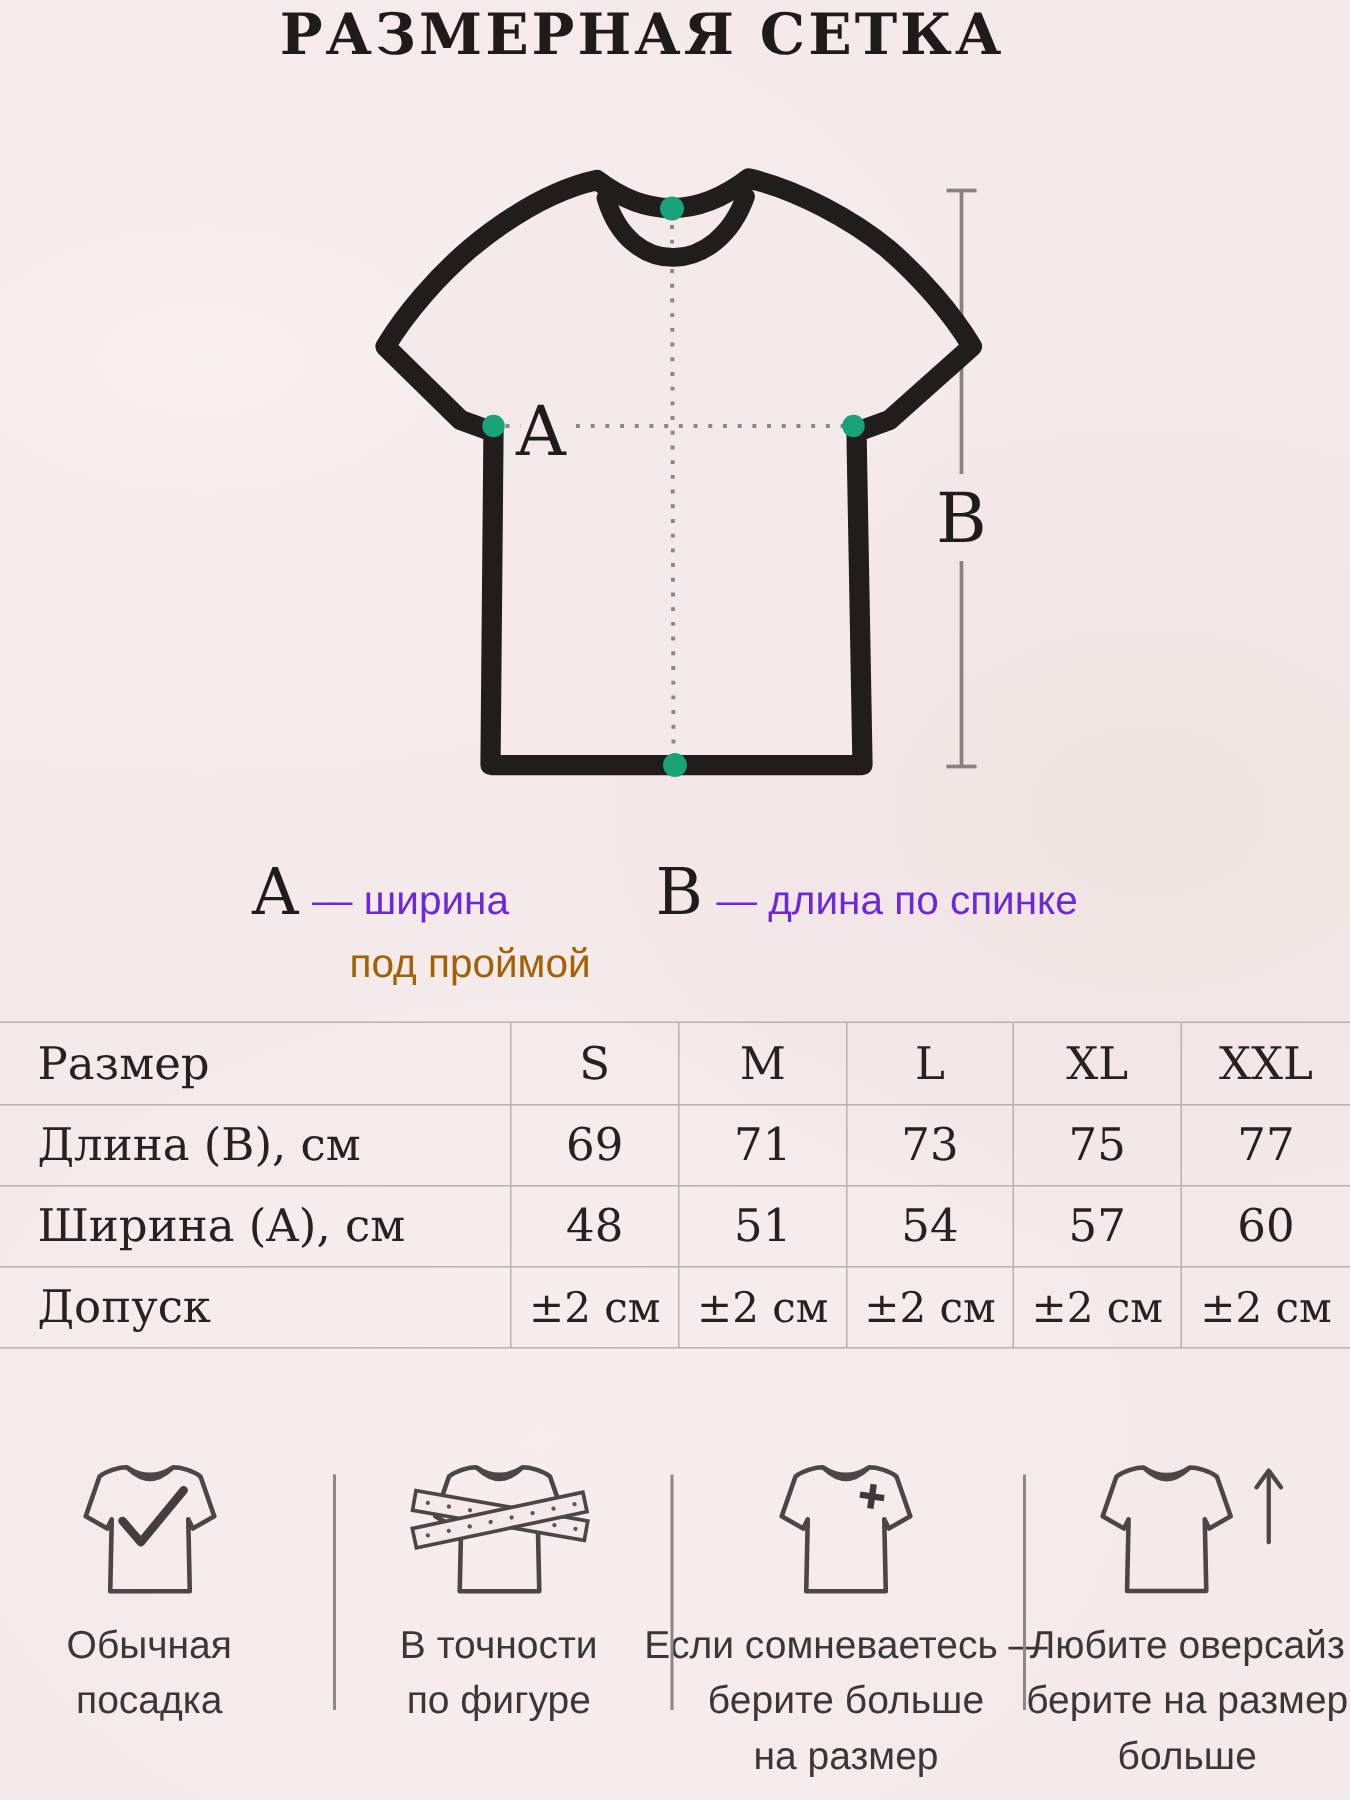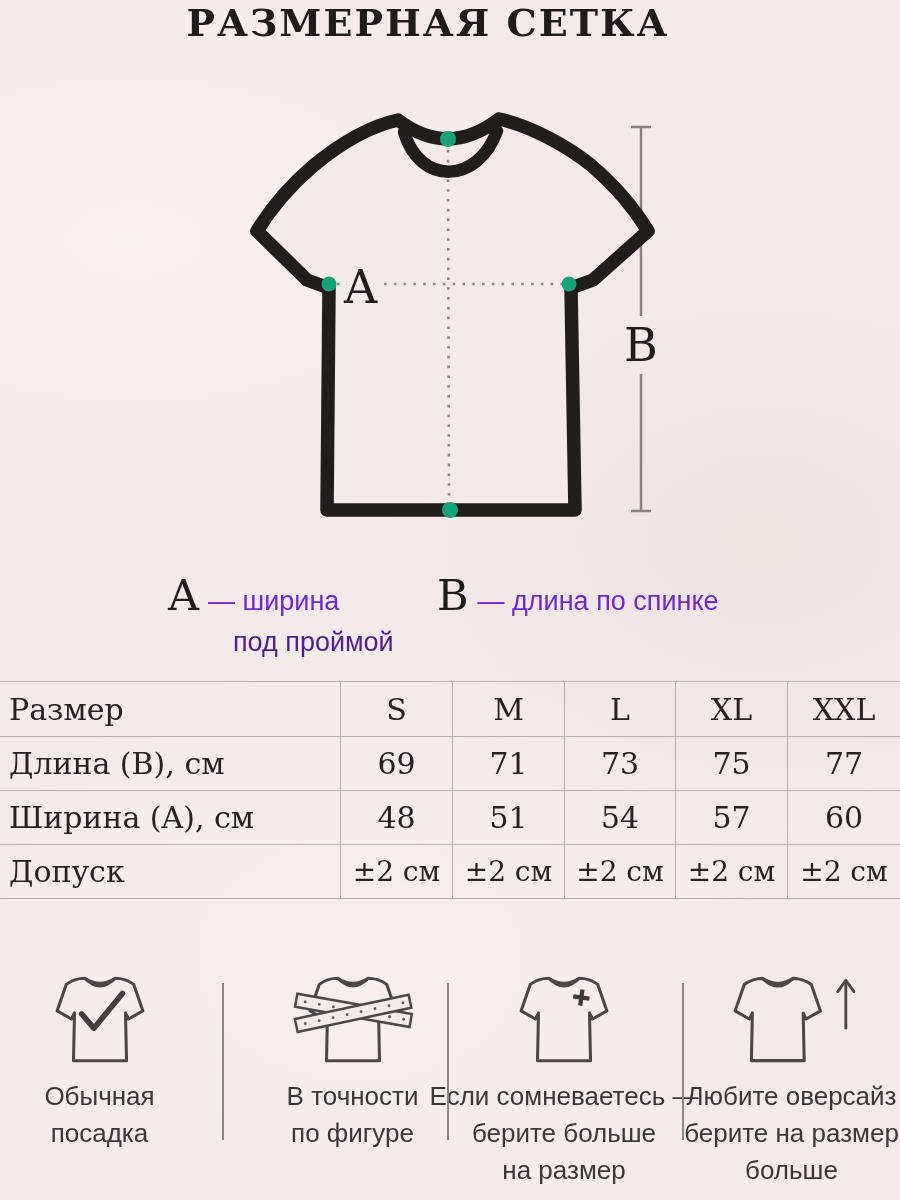--- a/index.html
+++ b/index.html
@@ -19,36 +19,36 @@
     font-size:38px; font-weight:600; letter-spacing:2px; color:#201b1b;
   }
   svg{overflow:visible; display:block;}
 
   
   .legend-a{left:168px; top:570px; color:#332e2e;}
   .legend-b{left:437px; top:570px; color:#332e2e;}
   .legend-line{display:flex; align-items:baseline; gap:9px; white-space:nowrap;}
   .legend-letter{font-family:"DejaVu Serif","Liberation Serif",serif; font-size:43px; color:#211c1c;}
   .legend-text{font-size:27px; color:#6d28d9;}
-  .legend-line2{font-size:27px; color:#4c1d95; margin-left:65px; margin-top:7px;}
+  .legend-line2{font-size:27px; color:#a16207; margin-left:65px; margin-top:7px;}
 
   
   .size-table{
     left:0; top:681px; width:900px;
     display:grid;
     grid-template-columns:340px 112px 112px 111px 112px 113px;
     grid-auto-rows:54px;
     border-top:1.5px solid #b9b0af;
     border-bottom:1.5px solid #b9b0af;
     box-sizing:border-box;
     font-family:"DejaVu Serif","Liberation Serif",serif;
     color:#272122;
   }
   .size-table .cell{display:flex; align-items:center; justify-content:center; font-size:30px; box-sizing:border-box;}
-  .size-table .row-label{justify-content:flex-start; padding-left:9px; font-size:30px;}
+  .size-table .row-label{justify-content:flex-start; padding-left:25px; font-size:30px;}
   .size-table .data{border-left:1.5px solid #b9b0af;}
   .size-table .r2{border-top:1.5px solid #b9b0af;}
   .size-table .tol{font-size:28px;}
 
   
   .fit-col{top:960px; display:flex; flex-direction:column; align-items:center;}
   .fit-col .icon-wrap{margin-top:12px; height:100px; display:flex; align-items:flex-start; justify-content:center;}
   .caption{margin-top:6px; text-align:center; color:#3c3737; font-size:26px; line-height:37px; white-space:nowrap;}
   .divider{width:2px; height:157px; top:983px; background:#8e8787;}
 
@@ -148,21 +148,21 @@
       <path class="tee" d="M 36,7 Q 50,20 64,7"></path>
       <path class="tee-mark" stroke-width="5.5" d="M 32,41 L 44,55 L 72,21"></path>
     </svg>
   </div>
   <div class="caption">
     <div>Обычная</div>
     <div>посадка</div>
   </div>
 </div>
 
-<div class="abs fit-col" style="left:240px;width:225px;">
+<div class="abs fit-col" style="left:220px;width:225px;">
   <div class="icon-wrap">
     <svg width="102" height="94" viewBox="0 0 100 92">
       <path class="tee" d="M 35,6 C 30,6 22,8 17,12 L 8,38 L 22,46 L 25,40 L 24,87 L 76,87 L 75,40 L 78,46 L 92,38 L 83,12 C 78,8 70,6 65,6 Q 50,16 35,6 Z"></path>
       <path class="tee" d="M 36,7 Q 50,20 64,7"></path>
       <g transform="rotate(10 50 40)">
         <rect x="-7" y="31" width="114" height="13" fill="#f4eae9" stroke="#4c4646" stroke-width="2.4"></rect>
         <g fill="#5c5555">
           <circle cx="2" cy="37.5" r="1.4"></circle>
             <circle cx="16" cy="37.5" r="1.4"></circle>
             <circle cx="30" cy="37.5" r="1.4"></circle>

